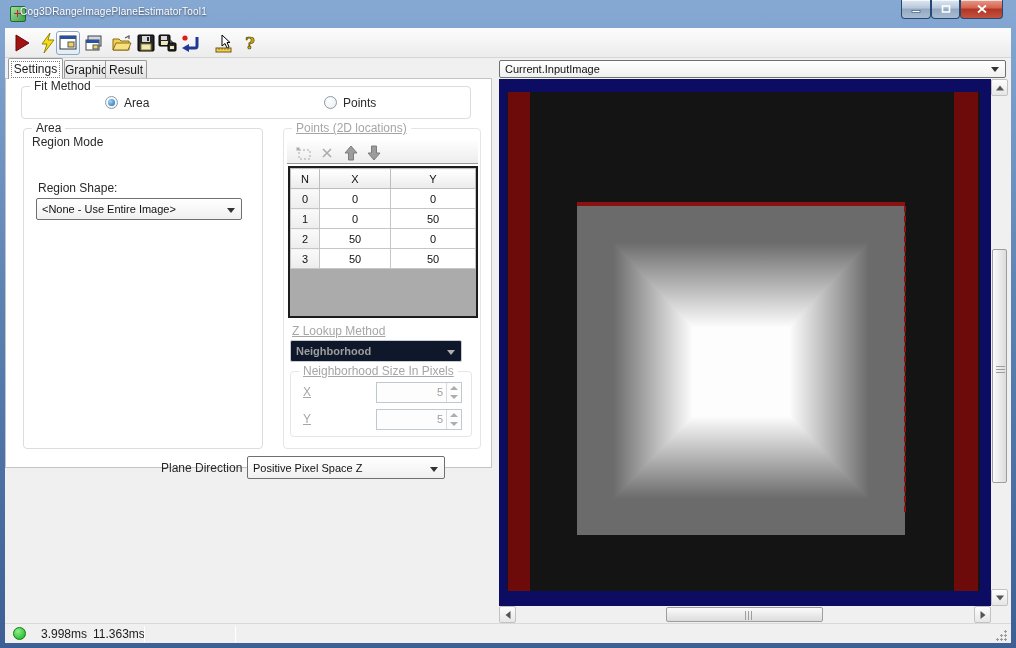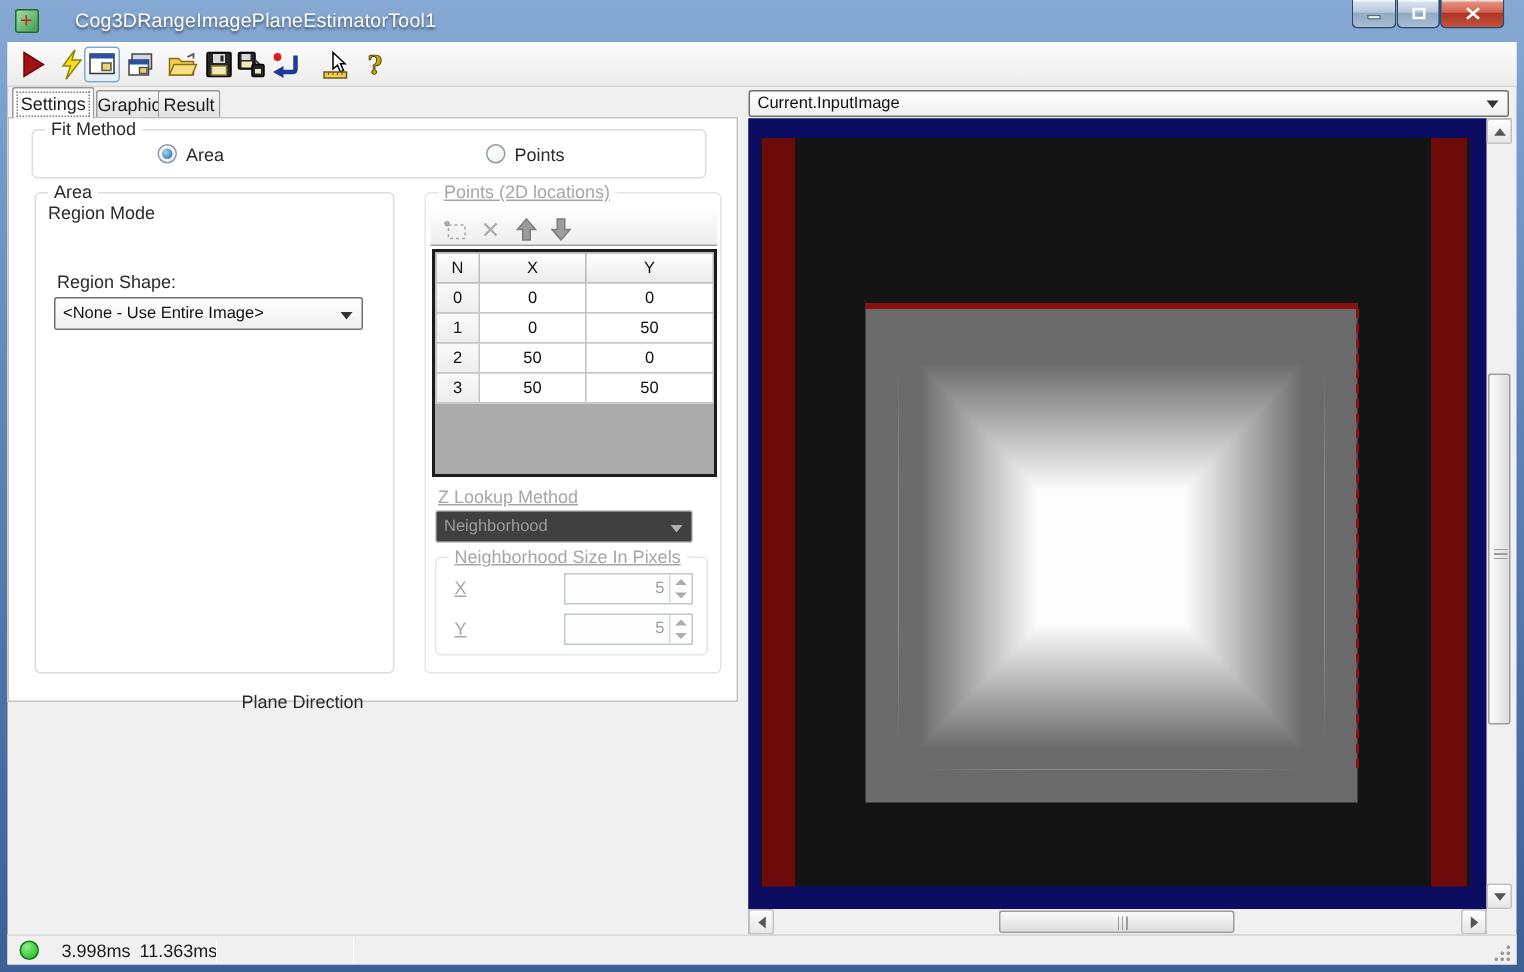--- a/index.html
+++ b/index.html
@@ -9,21 +9,21 @@
     background:linear-gradient(#86a9d4 0%, #5d83b4 45%, #3c5f96 100%); overflow:hidden; }
 
   
   .titlebar { position:absolute; left:0; top:0; width:1016px; height:28px; }
   .title-icon { position:absolute; left:10px; top:6px; width:16px; height:16px;
     background:linear-gradient(135deg,#9fe09f,#3f9e4f); border:1px solid #1d6b2a; border-radius:2px; }
   .title-icon::after{ content:""; position:absolute; left:3px; top:3px; width:7px; height:7px;
     background:
       linear-gradient(#c22 0 0) 50% 0/1px 100% no-repeat,
       linear-gradient(#c22 0 0) 0 50%/100% 1px no-repeat; }
-  .title-text { position:absolute; left:50px; top:6px; font-size:13px; color:#fff;
+  .title-text { position:absolute; left:20px; top:6px; font-size:10px; color:#fff;
     text-shadow:0 1px 2px rgba(0,0,0,.6); letter-spacing:.2px; }
   .winbtn { position:absolute; top:0; height:19px; border:1px solid #27486f; border-top:none;
     border-radius:0 0 4px 4px; background:linear-gradient(#dfe8f3 0%, #b6c6da 45%, #93a9c2 50%, #a9bcd2 100%);
     box-shadow:inset 0 1px 0 rgba(255,255,255,.7); }
   .winbtn svg{ position:absolute; left:50%; top:50%; transform:translate(-50%,-50%); }
   .btn-min { left:901px; width:30px; }
   .btn-max { left:931px; width:29px; }
   .btn-close { left:960px; width:43px;
     background:linear-gradient(#e99a8a 0%, #d4614d 45%, #b03525 50%, #c3523f 100%); }
 
@@ -59,21 +59,21 @@
     border:1px solid #8e9aa5; background:radial-gradient(circle at 35% 35%, #ffffff, #e9edf0); }
   .radio.checked::after { content:""; position:absolute; inset:2px; border-radius:50%;
     background:radial-gradient(circle at 35% 35%, #9fd4f2, #1e66a8); }
 
   
   .combo { position:absolute; height:22px; border:1px solid #707070; border-radius:2px;
     background:linear-gradient(#ffffff,#f0f0f0); font-size:11px; color:#111; overflow:hidden; }
   .combo-text { position:absolute; left:5px; top:4px; white-space:nowrap; }
   .combo-arrow { position:absolute; right:6px; top:9px; width:0; height:0;
     border-left:4px solid transparent; border-right:4px solid transparent; border-top:5px solid #333; }
-  .combo.discombo { border-color:#c6ccd2; background:#404040; color:#9d9d9d; }
+  .combo.discombo { border-color:#c6ccd2; background:#0f172a; color:#9d9d9d;font-weight:bold; }
   .combo.discombo .combo-arrow { border-top-color:#b0b0b0; }
 
   
   .toolstrip { position:absolute; left:281px; top:62px; width:191px; height:23px;
     background:linear-gradient(#fdfdfd,#ededed); border-bottom:1px solid #9a9a9a; }
   .ts { position:absolute; top:2px; width:20px; height:20px; display:flex; align-items:center; justify-content:center; }
 
   
   .ptable-wrap { position:absolute; left:282px; top:87px; width:190px; height:152px;
     border:2px solid #1c1c1c; background:#ababab; }
@@ -351,20 +351,24 @@
         <div class="spinner" style="left:85px; top:37px;">
           <span class="spin-value">5</span>
           <span class="spin-btns">
               <span class="spin-up"></span>
               <span class="spin-dn"></span>
             </span>
         </div>
       </div>
 
       <span class="lbl" style="left:155px; top:382px;">Plane Direction</span>
+      <div class="combo" style="left:241px; top:377px; width:198px; height:23px;">
+        <span class="combo-text" style="top:5px">Positive Pixel Space Z</span>
+        <span class="combo-arrow" style="top:10px"></span>
+      </div>
     </div>
 
     <div class="rightpanel">
       <div class="combo src-combo">
         <span class="combo-text">Current.InputImage</span>
         <span class="combo-arrow" style="top:6px"></span>
       </div>
       <div class="display">
         <div class="navy">
           <div class="blackimg">

